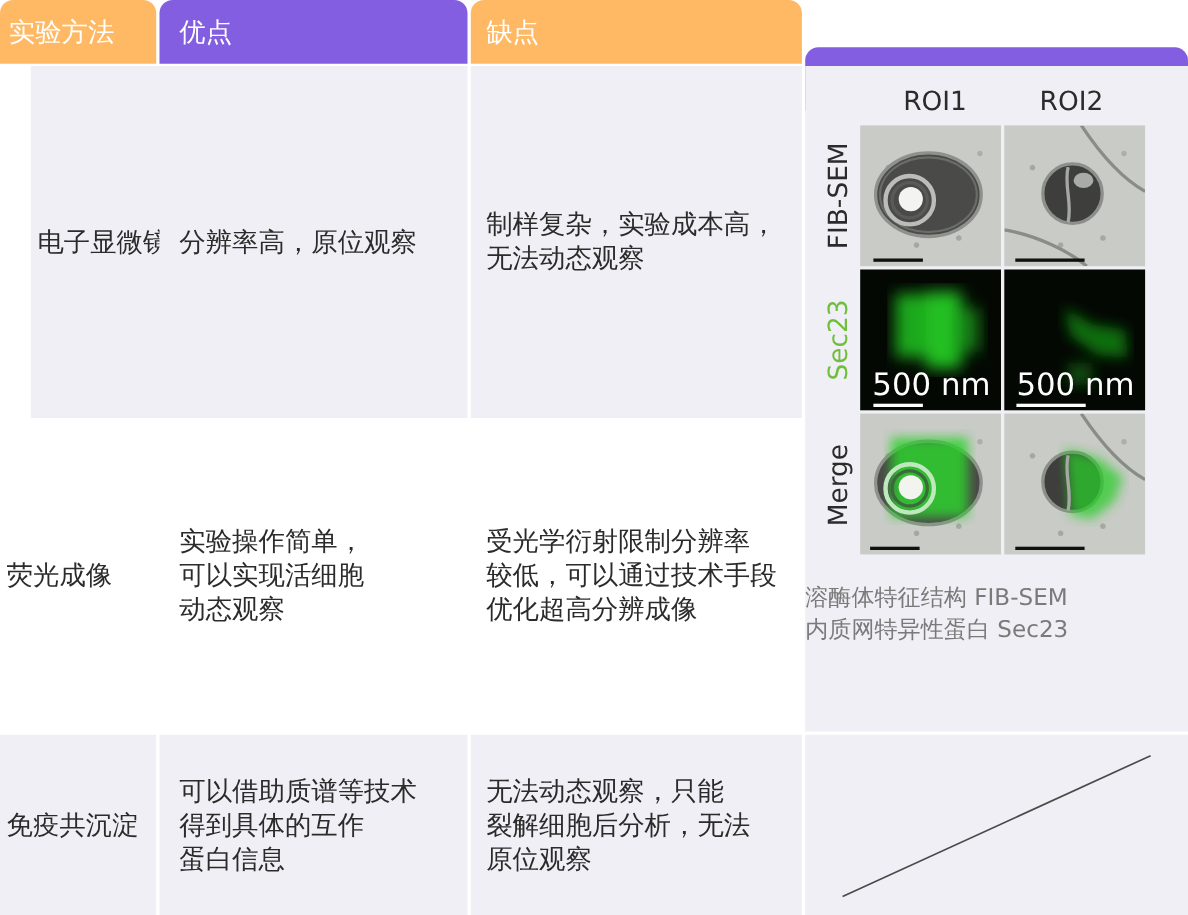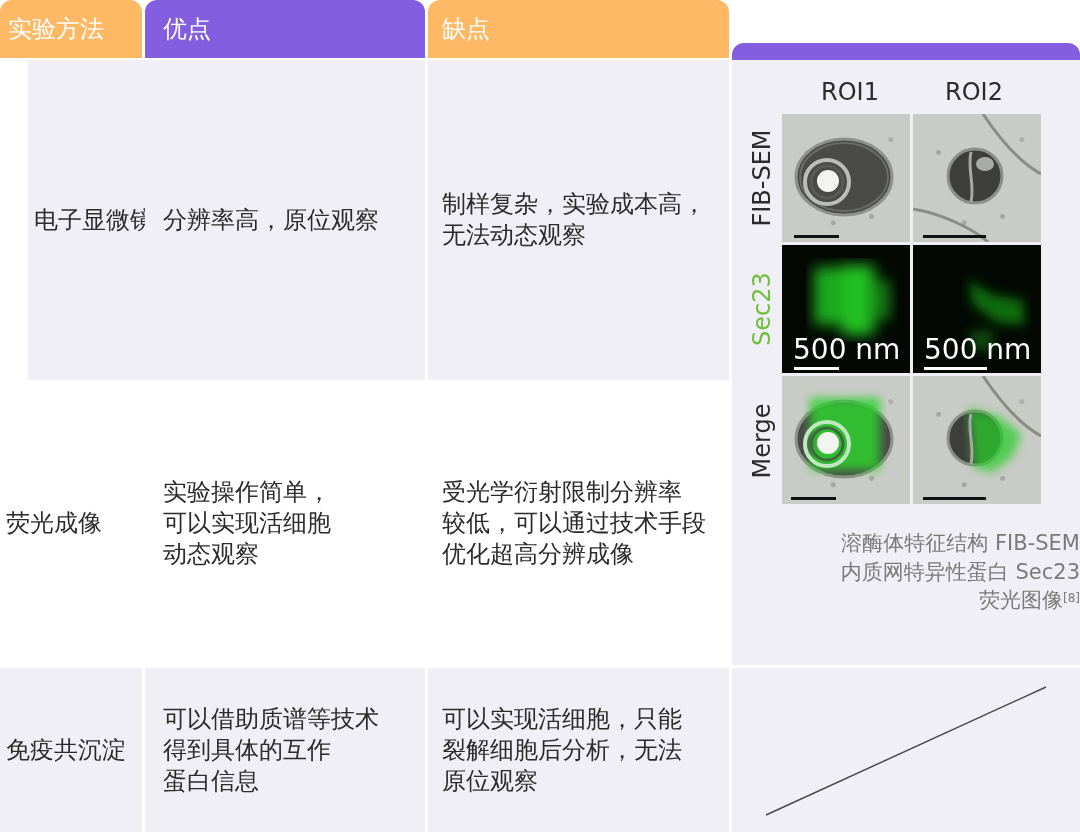--- a/index.html
+++ b/index.html
@@ -49,21 +49,21 @@
   }
   .panel.fl { background:#030803; }
   .scalebar {
     position:absolute; height:3px; background:#111;
   }
   .scalebar.white { background:#ffffff; }
   .scale-text {
     position:absolute; font-size:28px; color:#ffffff; line-height:26px;
   }
   .caption {
-    position:absolute; left:732px; width:348px; text-align:right;
+    position:absolute; left:732px; width:348px; text-align:left;
     font-size:21px; line-height:28.5px; color:#7a7a7a;
   }
   .caption sup { font-size:12px; vertical-align:top; position:relative; top:-2px; }
 </style>
 </head>
 <body>
 
 <div class="hdr orange" style="left:0;width:142px;padding-left:8px;">
   <span>实验方法</span>
 </div>
@@ -194,33 +194,32 @@
       <polygon points="55,32 85,40 108,58 100,80 80,96 60,92 58,60" fill="#2ccc2c"></polygon>
     </g>
     <path d="M58 38 C 54 55, 62 70, 58 88" stroke="#a6a8a3" stroke-width="3" fill="none"></path>
   </svg>
   <div class="scalebar" style="left:10px;top:121px;width:63px;"></div>
 </div>
 
 <div class="caption" style="top:529px;">
   <div>溶酶体特征结构 FIB-SEM</div>
   <div>内质网特异性蛋白 Sec23</div>
-  <div><span>荧光图像</span><sup>[8]</sup></div>
 </div>
 
 <div class="cell lav" style="left:0;top:668px;width:142px;height:164px;padding-left:6px;">
   <span class="txt">免疫共沉淀</span>
 </div>
 <div class="cell lav" style="left:145px;top:668px;width:280px;height:164px;padding-left:18px;">
   <span class="txt">可以借助质谱等技术
 得到具体的互作
 蛋白信息</span>
 </div>
 <div class="cell lav" style="left:428px;top:668px;width:301px;height:164px;padding-left:14px;">
-  <span class="txt">可以实现活细胞，只能
+  <span class="txt">无法动态观察，只能
 裂解细胞后分析，无法
 原位观察</span>
 </div>
 <div class="lav" style="position:absolute;left:732px;top:668px;width:348px;height:164px;">
   <svg width="348" height="164" viewBox="0 0 348 164">
     <line x1="34" y1="147" x2="314" y2="19" stroke="#4a4a4a" stroke-width="1.5"></line>
   </svg>
 </div>
 
 </body></html>

